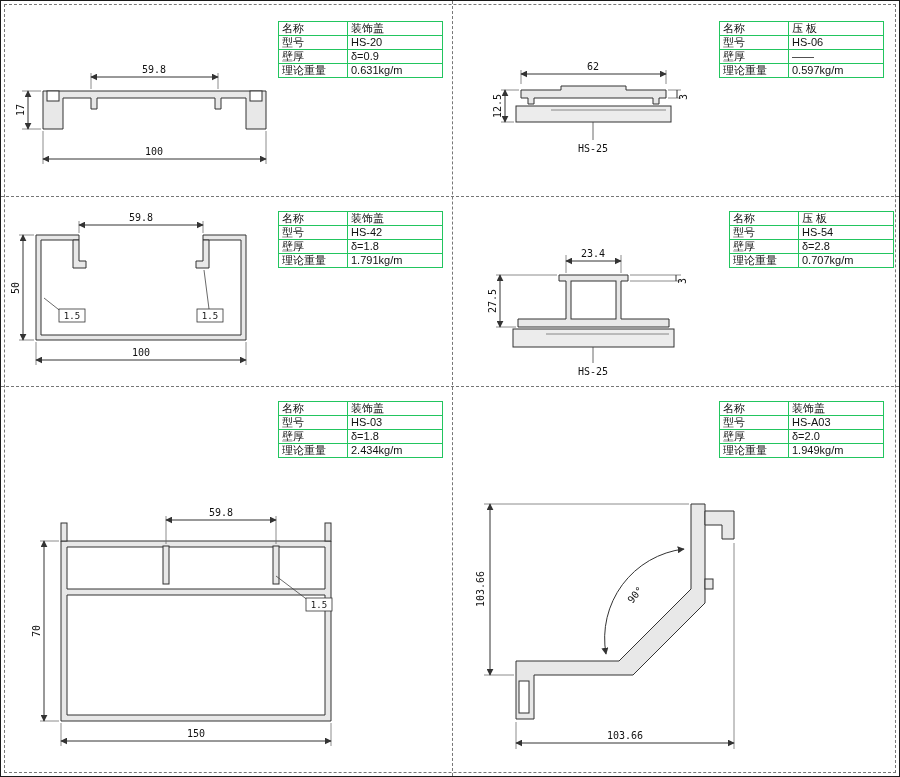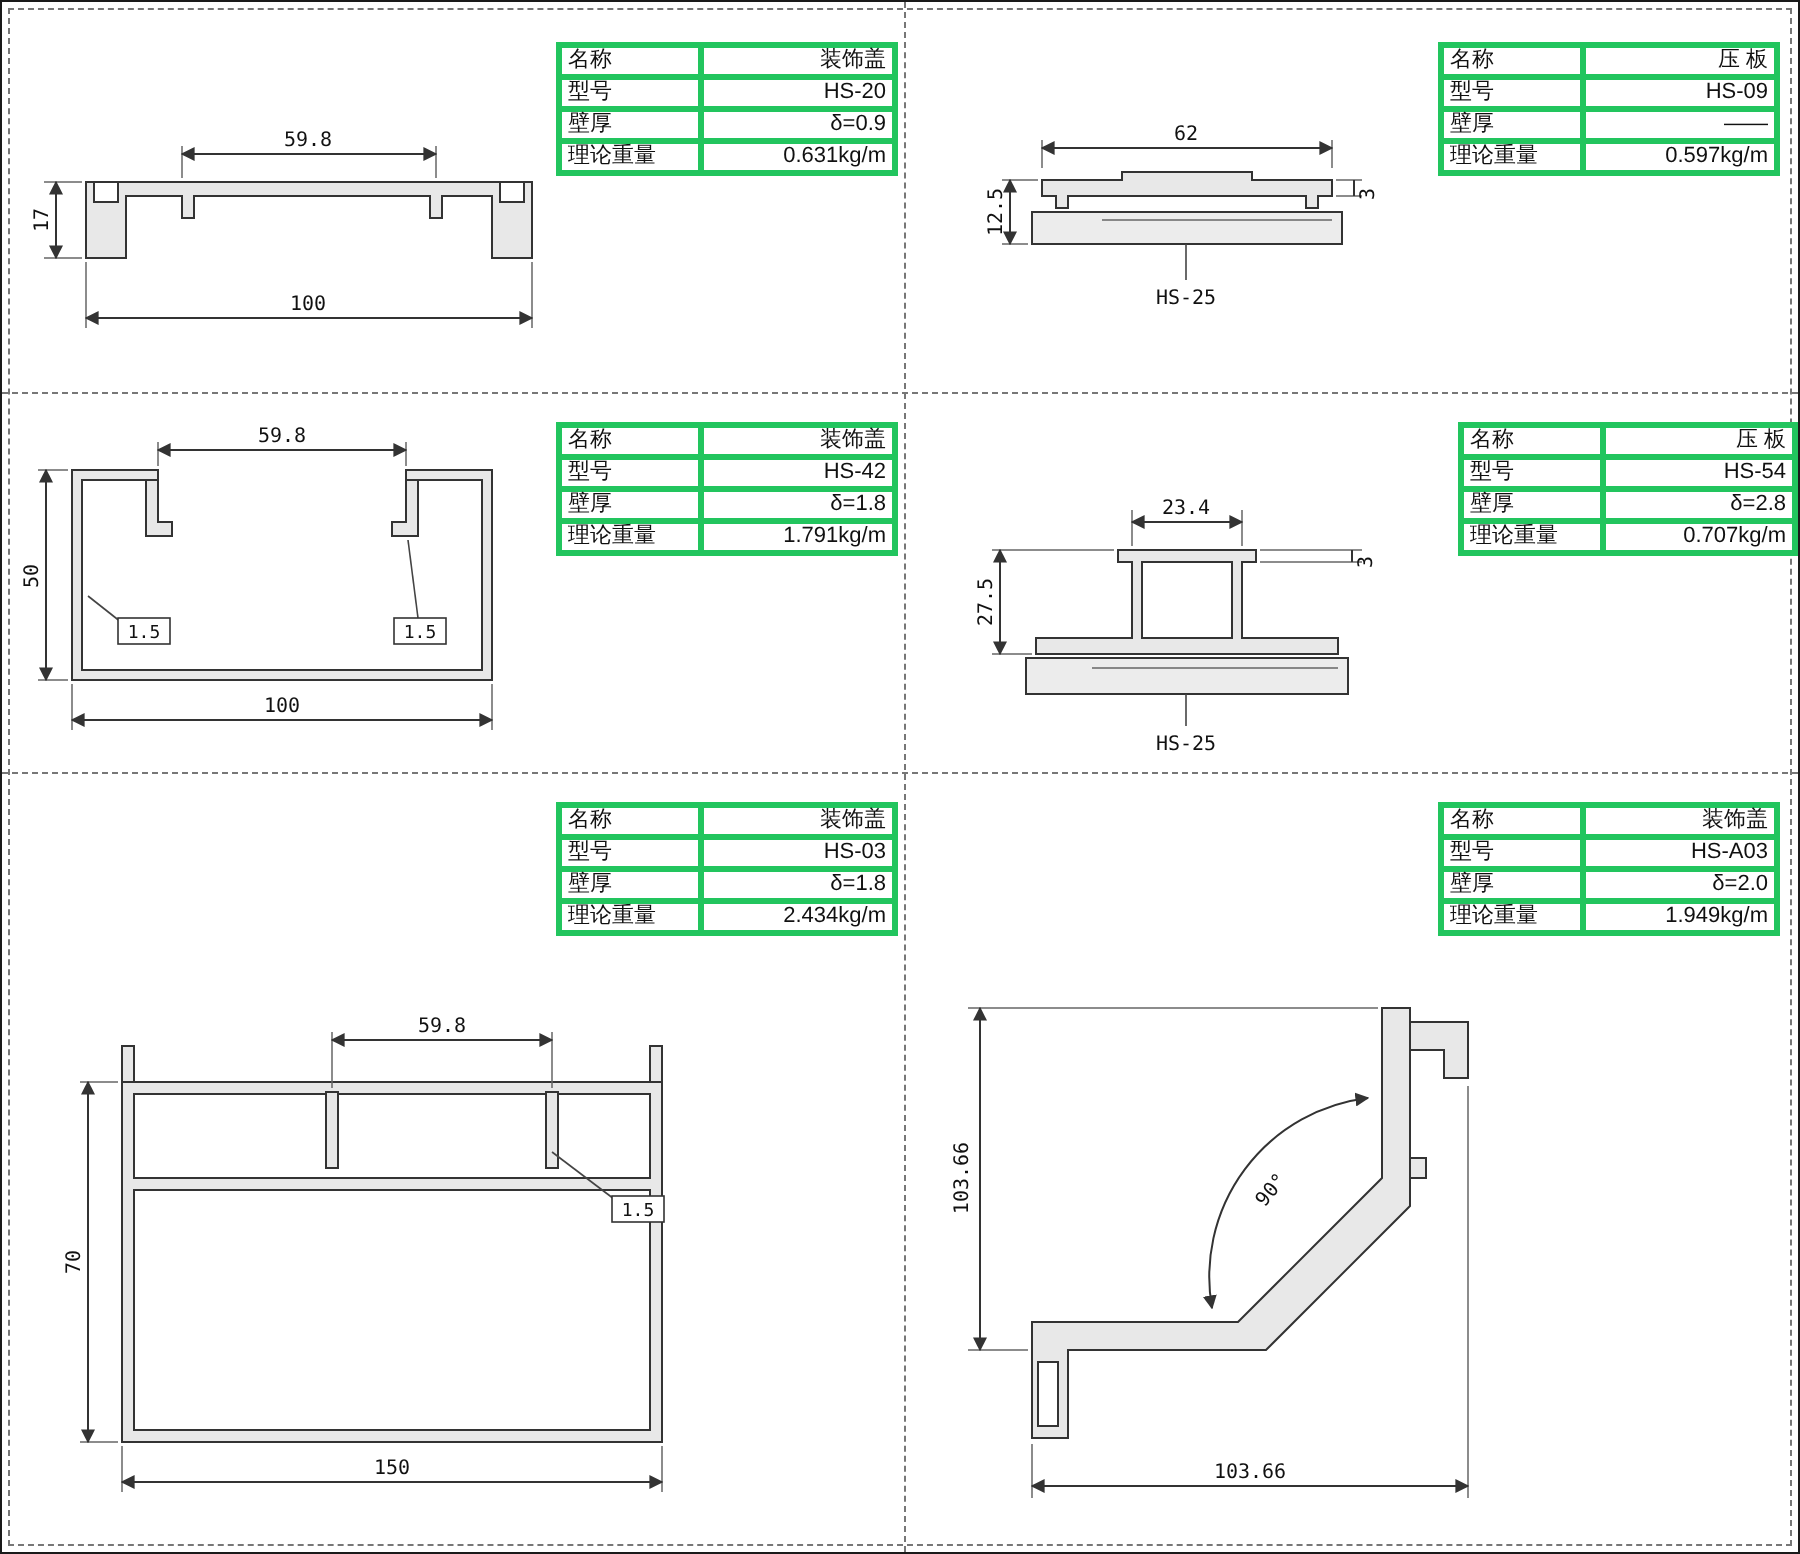--- a/index.html
+++ b/index.html
@@ -12,25 +12,25 @@
     position:absolute; left:3px; top:3px; right:3px; bottom:3px;
     border:1px dashed #777; pointer-events:none;
   }
   .vline { position:absolute; top:0; bottom:0; width:0; border-left:1px dashed #777; }
   .hline { position:absolute; left:0; right:0; height:0; border-top:1px dashed #777; }
   table.spec {
     position:absolute; border-collapse:collapse; background:#fff;
     font-size:11px; color:#111;
   }
   table.spec td {
-    border:3px solid #22c55e; height:13px; line-height:13px;
+    border:1px solid #22c55e; height:13px; line-height:13px;
     padding:0 3px; white-space:nowrap;margin-top:12px;
   }
   table.spec td.l { width:62px; text-align:left; }
-  table.spec td.v { width:88px; text-align:right; }
+  table.spec td.v { width:88px; text-align:left; }
   svg.draw { position:absolute; overflow:visible; }
   svg text {
     font-family:"DejaVu Sans Mono", monospace;
     font-size:10px; fill:#111;
   }
   .shape { fill:#e8e8e8; stroke:#333; stroke-width:1; }
   .hole  { fill:#ffffff; stroke:#333; stroke-width:1; }
   .base  { fill:#ececec; stroke:#333; stroke-width:1; }
   .dim   { stroke:#333; stroke-width:1; fill:none; }
   .ext   { stroke:#666; stroke-width:0.75; fill:none; }
@@ -93,21 +93,21 @@
   </svg>
 
   <table class="spec" style="left:718px;top:20px">
     <tbody>
         <tr>
           <td class="l">名称</td>
           <td class="v">压 板</td>
         </tr>
     <tr>
           <td class="l">型号</td>
-          <td class="v">HS-09</td>
+          <td class="v">HS-06</td>
         </tr>
     <tr>
           <td class="l">壁厚</td>
           <td class="v">——</td>
         </tr>
     <tr>
           <td class="l">理论重量</td>
           <td class="v">0.597kg/m</td>
         </tr>
   </tbody>

